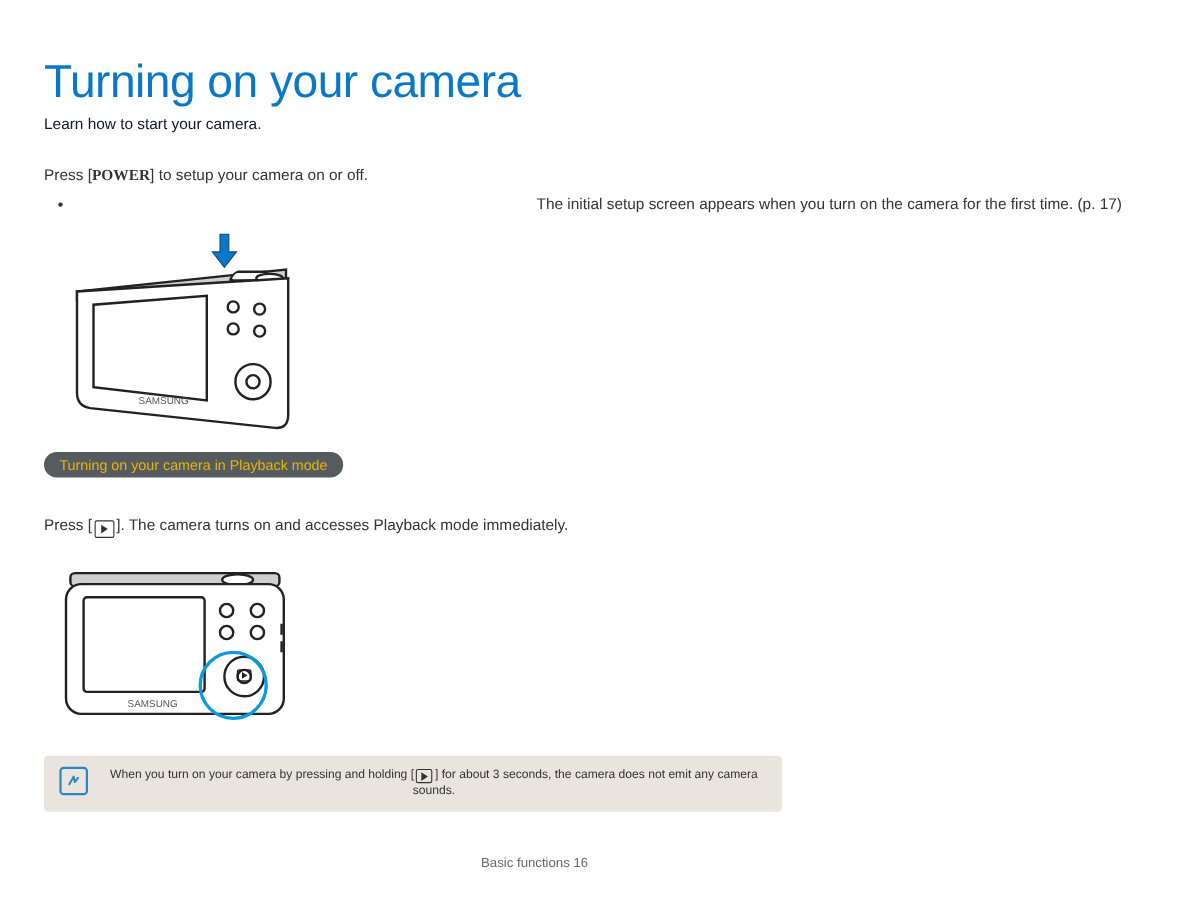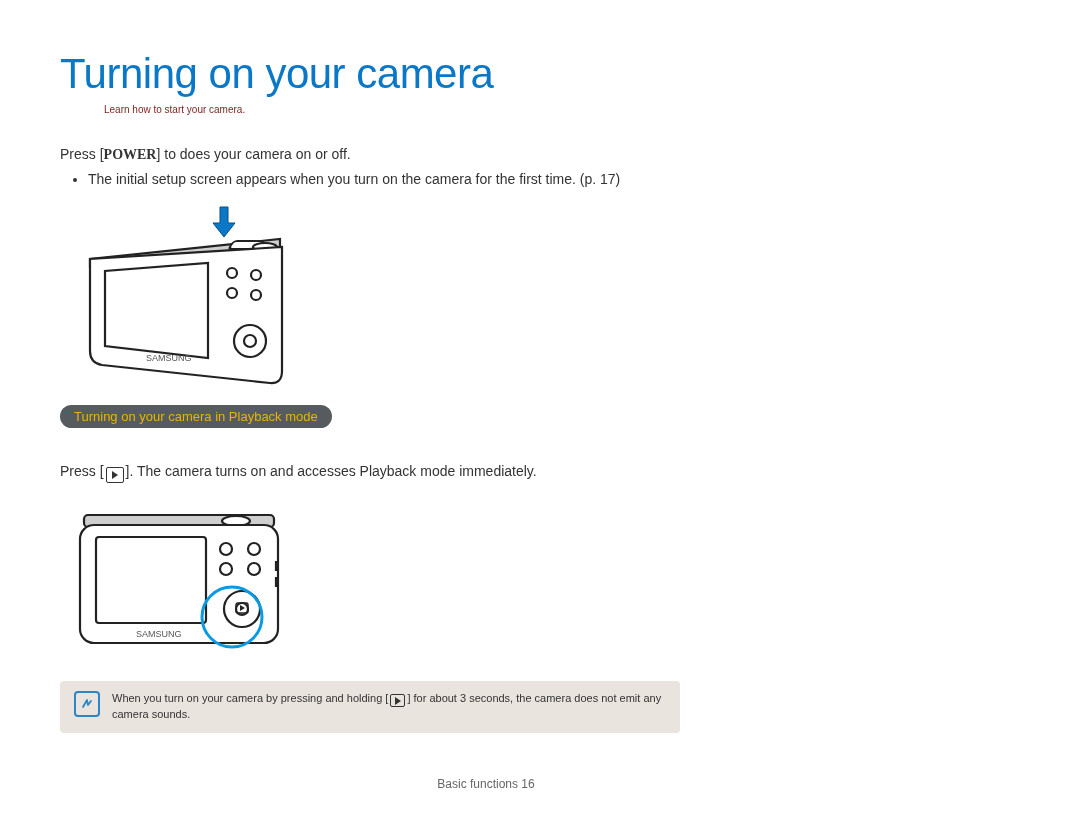--- a/index.html
+++ b/index.html
@@ -9,50 +9,50 @@
     height: 815px;
     background: #ffffff;
     font-family: Arial, Helvetica, sans-serif;
     color: #222;
   }
   .page {
     position: relative;
     width: 1080px;
     height: 815px;
     box-sizing: border-box;
-    padding: 50px 60px 30px 60px;
+    padding: 50px 60px 30px 40px;
   }
   .title {
     font-family: "Arial Narrow", Arial, sans-serif;
     font-stretch: condensed;
     font-size: 42px;
     color: #0a78c6;
     font-weight: 400;
     margin: 0 0 6px 0;
     letter-spacing: -0.5px;
   }
   .subtitle {
-    font-size: 10px;
-    color: #7f1d1d;
+    font-size: 14px;
+    color: #0f172a;
     margin-bottom: 30px;
-    margin-left: 44px;
   }
   .body-text {
     font-size: 14px;
     color: #333;
     line-height: 1.4;
     margin-bottom: 4px;
   }
   .body-text strong {
     font-weight: bold;
     font-family: Liberation Serif, serif;
   }
   ul.bullets {
     margin: 4px 0 12px 0;
     padding-left: 28px;
+    text-align: right;
   }
   ul.bullets li {
     font-size: 14px;
     color: #333;
     line-height: 1.45;
   }
   .camera-illustration {
     margin: 6px 0 14px 0;
   }
   .pill {
@@ -68,22 +68,23 @@
     margin-bottom: 14px;
     margin-top: 24px;
   }
   .note-box {
     display: flex;
     align-items: flex-start;
     background: #e9e4de;
     border-radius: 4px;
     padding: 10px 14px;
     margin-top: 14px;
-    width: 620px;
+    width: 671px;
     box-sizing: border-box;
+    text-align: center;
   }
   .note-badge {
     flex: 0 0 auto;
     width: 22px;
     height: 22px;
     border: 2px solid #2a86c6;
     border-radius: 4px;
     color: #2a86c6;
     margin-right: 12px;
     display: flex;
@@ -129,21 +130,21 @@
 </style>
 </head>
 <body>
 
 <div class="page">
 
   <h1 class="title">Turning on your camera</h1>
   <div class="subtitle">Learn how to start your camera.</div>
 
   <div class="body-text">
-    <span>Press [</span><strong>POWER</strong><span>] to does your camera on or off.</span>
+    <span>Press [</span><strong>POWER</strong><span>] to setup your camera on or off.</span>
   </div>
 
   <ul class="bullets">
     <li>The initial setup screen appears when you turn on the camera for the first time. (p. 17)</li>
   </ul>
 
   
   <div class="camera-illustration">
     <svg width="260" height="190" viewBox="0 0 260 190">
 

